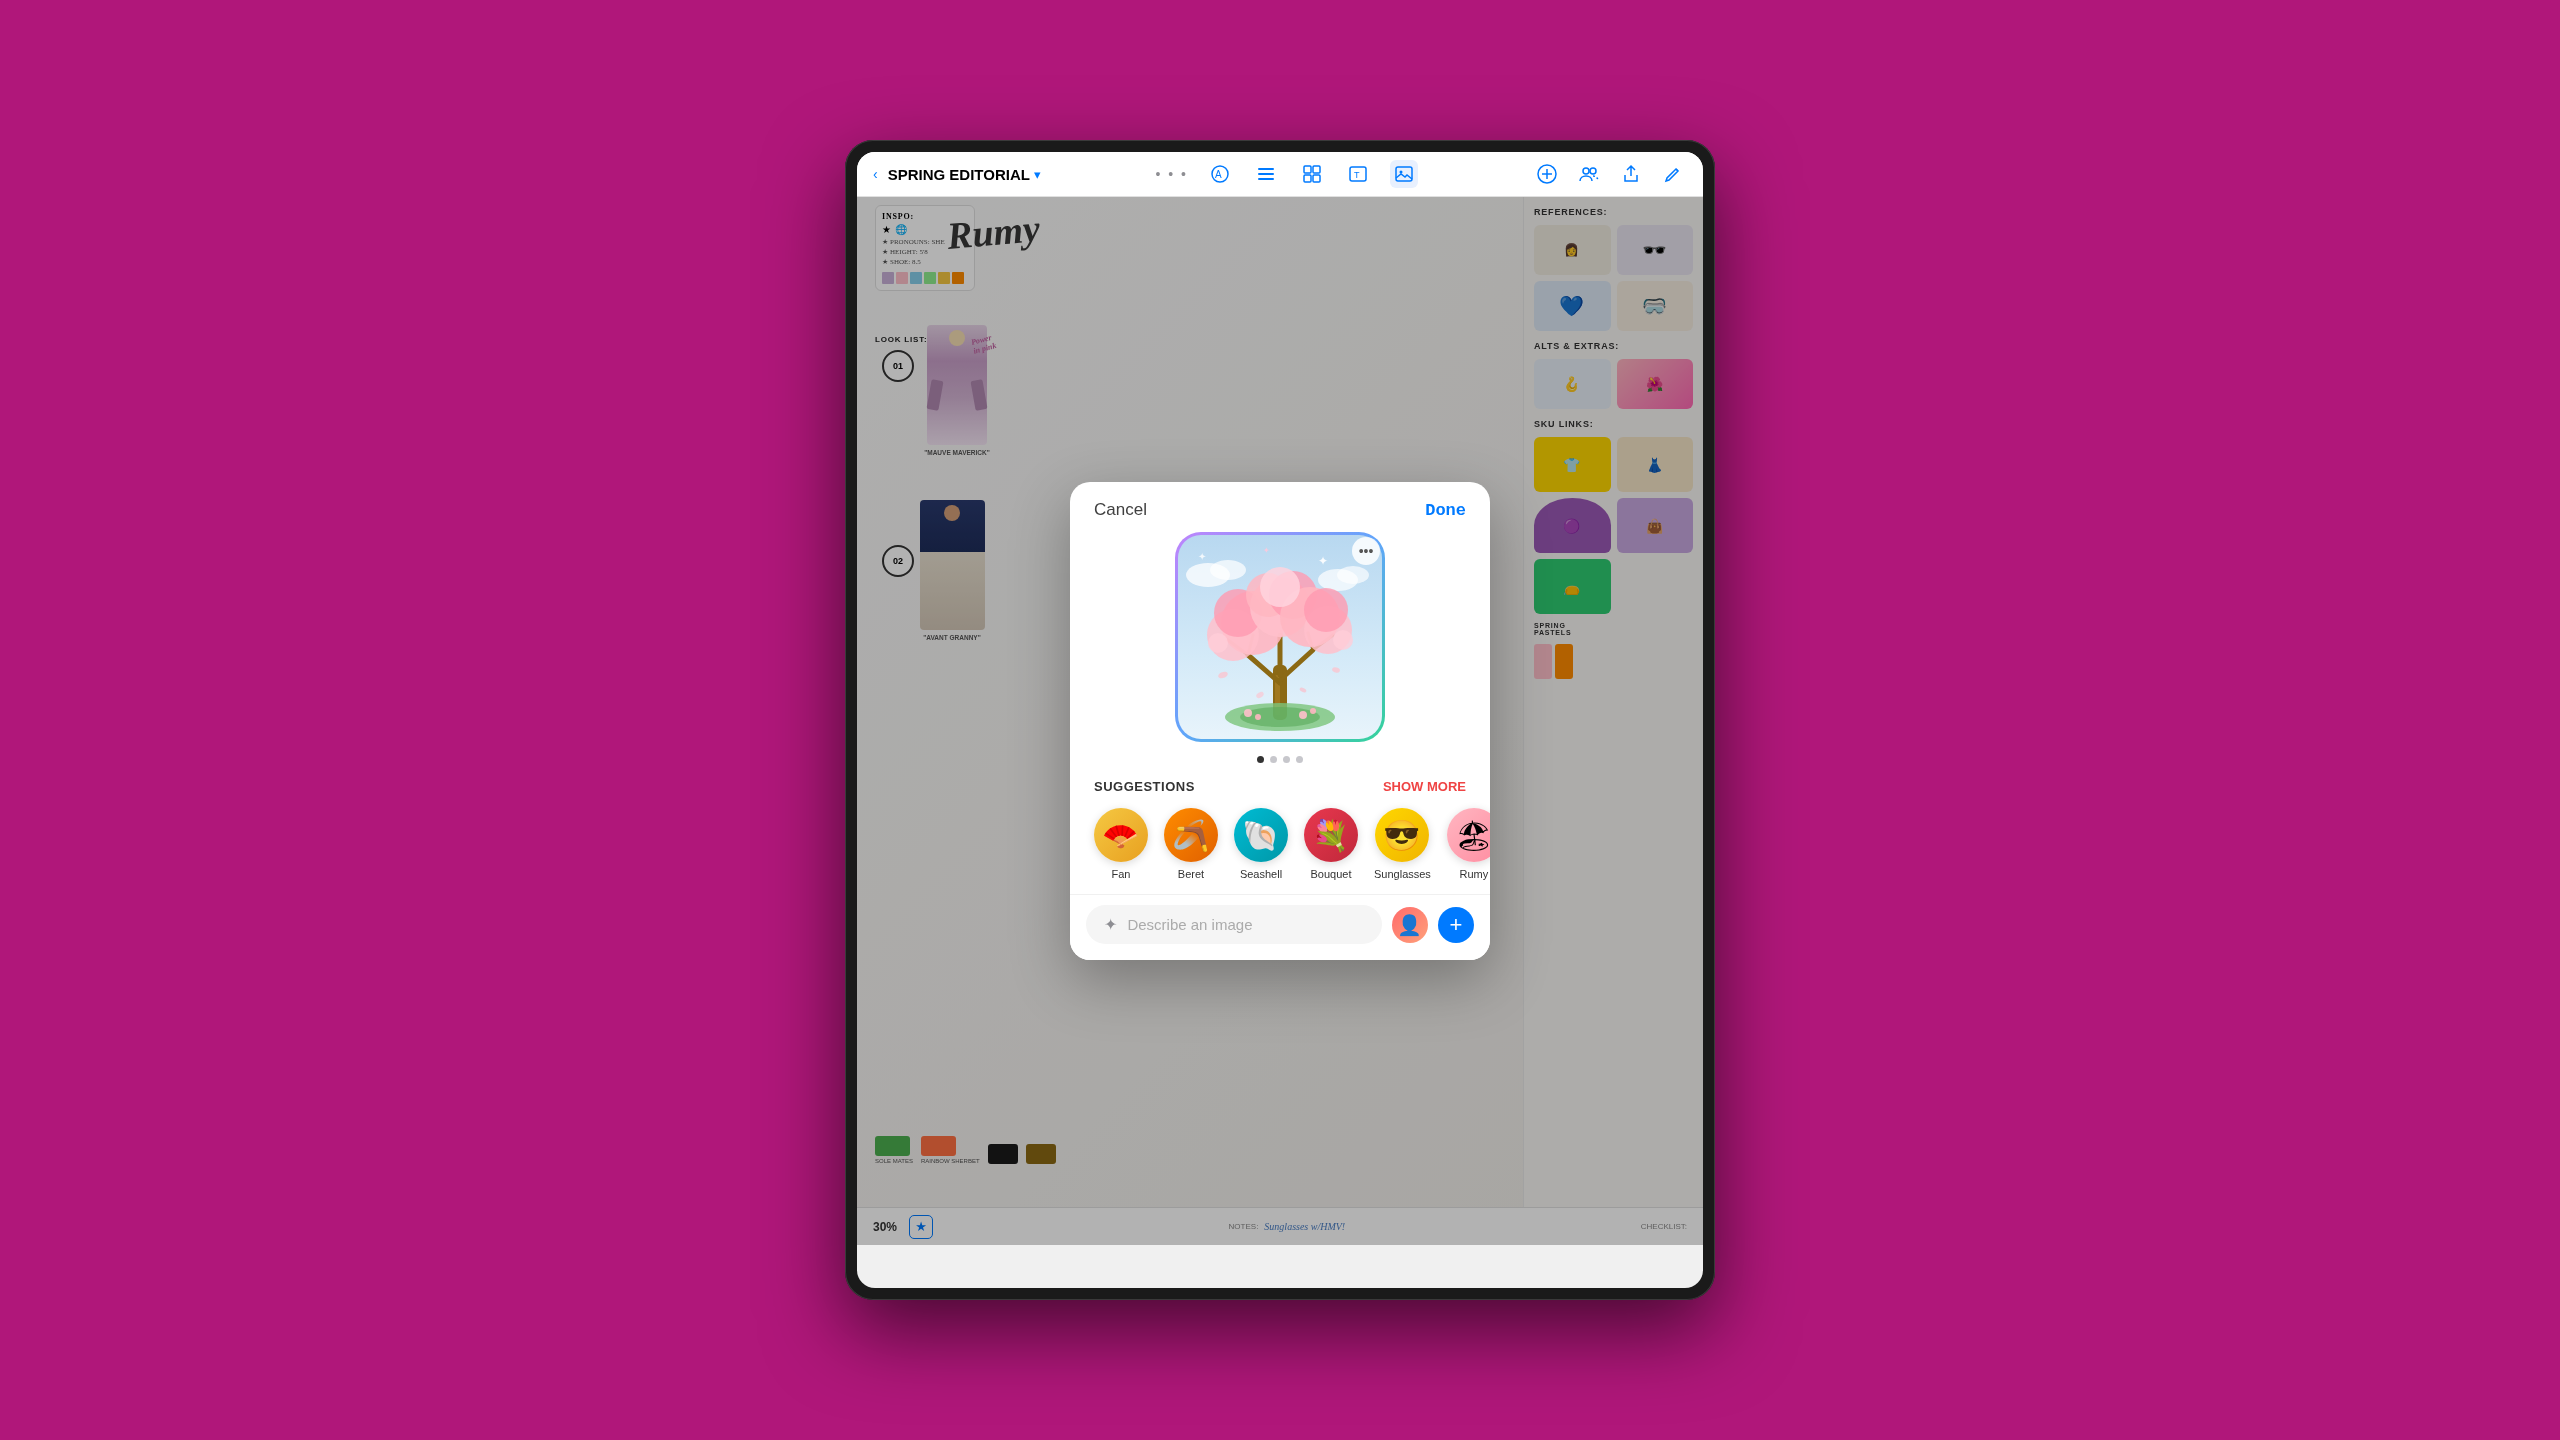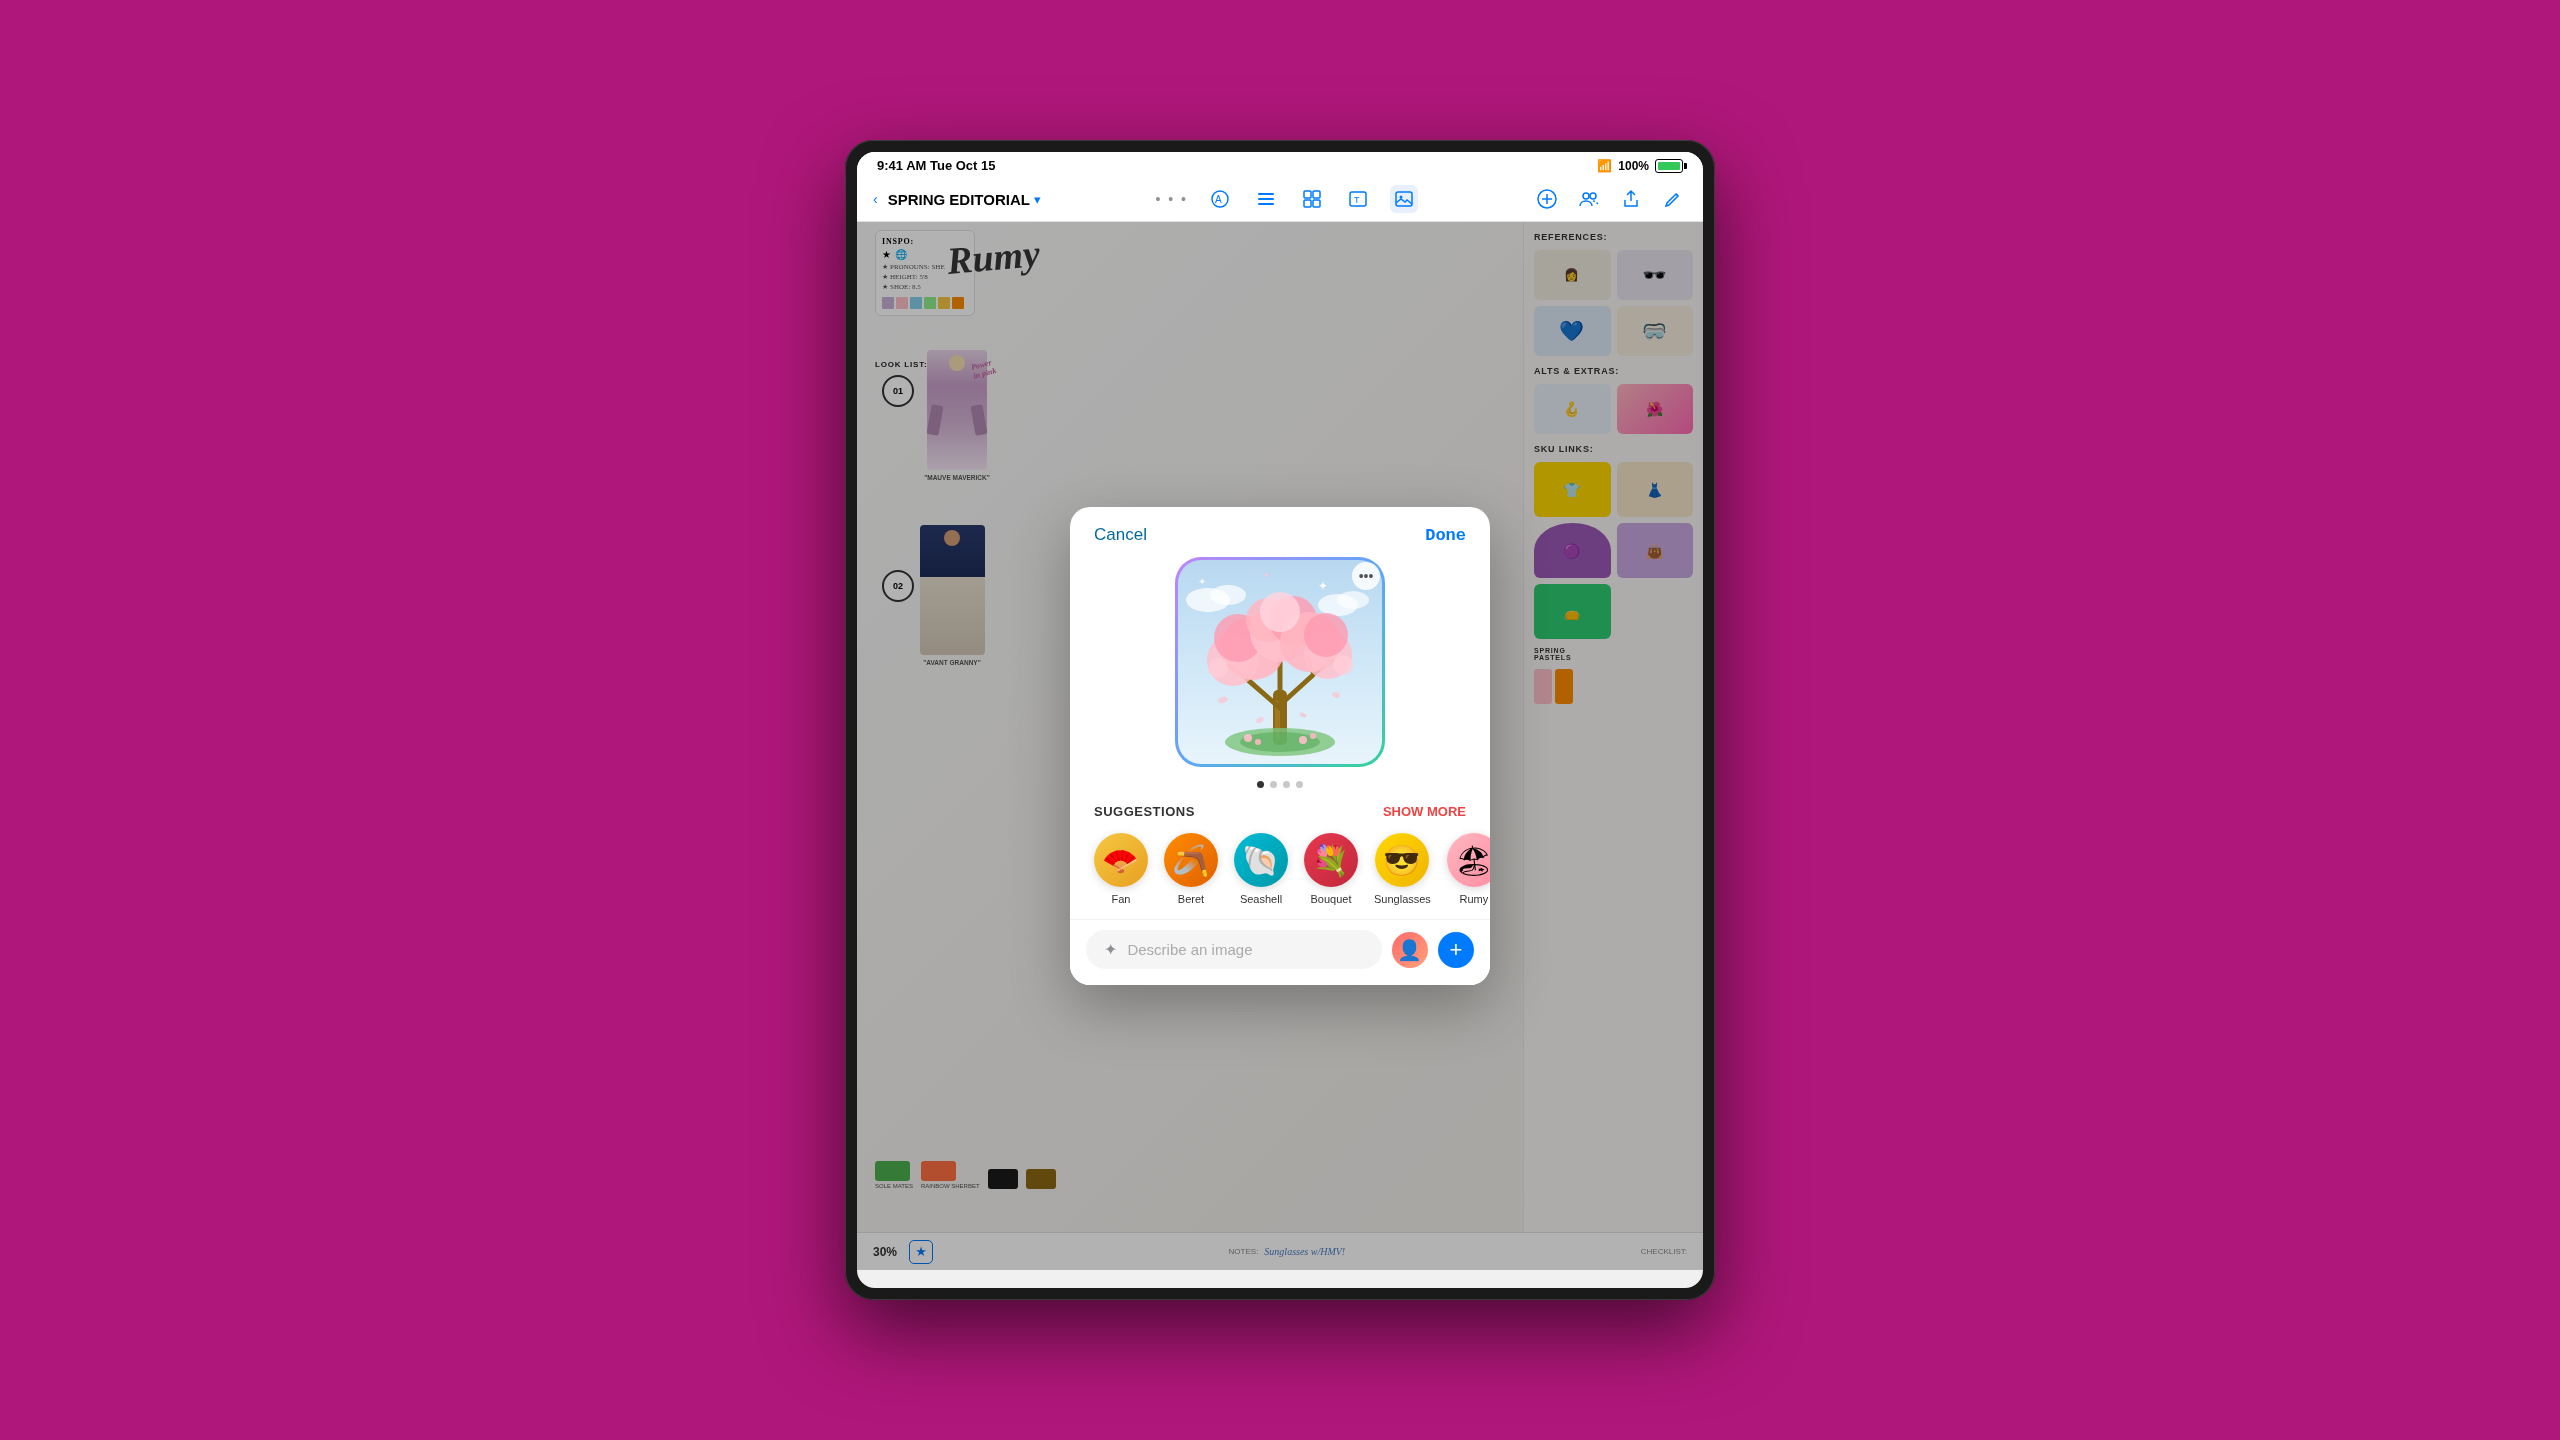--- a/index.html
+++ b/index.html
@@ -246,21 +246,21 @@
       overflow: hidden;
       padding-bottom: 0;
     }
     .modal-header {
       display: flex;
       align-items: center;
       justify-content: space-between;
       padding: 18px 24px 12px;
     }
     .modal-cancel {
-      color: #0369a1;
+      color: #404040;
       font-size: 17px;
       cursor: pointer;
     }
     .modal-done {
       color: #007aff;
       font-size: 17px;
       font-weight: 700;
       cursor: pointer;
       font-family: Liberation Mono, monospace;
     }
@@ -417,30 +417,20 @@
       border-radius: 23px;
       overflow: hidden;
     }
   </style>
 </head>
 <body>
 
 <div class="device-frame">
   <div class="device-screen">
 
-    <div class="status-bar">
-      <span class="status-time">9:41 AM  Tue Oct 15</span>
-      <div class="status-right">
-        <span>📶</span>
-        <span>100%</span>
-        <div class="battery-bar">
-          <div class="battery-fill"></div>
-        </div>
-      </div>
-    </div>
 
     <div class="toolbar">
       <div class="toolbar-left">
         <span class="back-btn">‹</span>
         <span class="doc-title">
           SPRING EDITORIAL <span style="color:#007aff;font-size:13px;font-weight:400">▾</span>
         </span>
       </div>
       <div class="toolbar-center">
         <span class="toolbar-center-dots">• • •</span>

